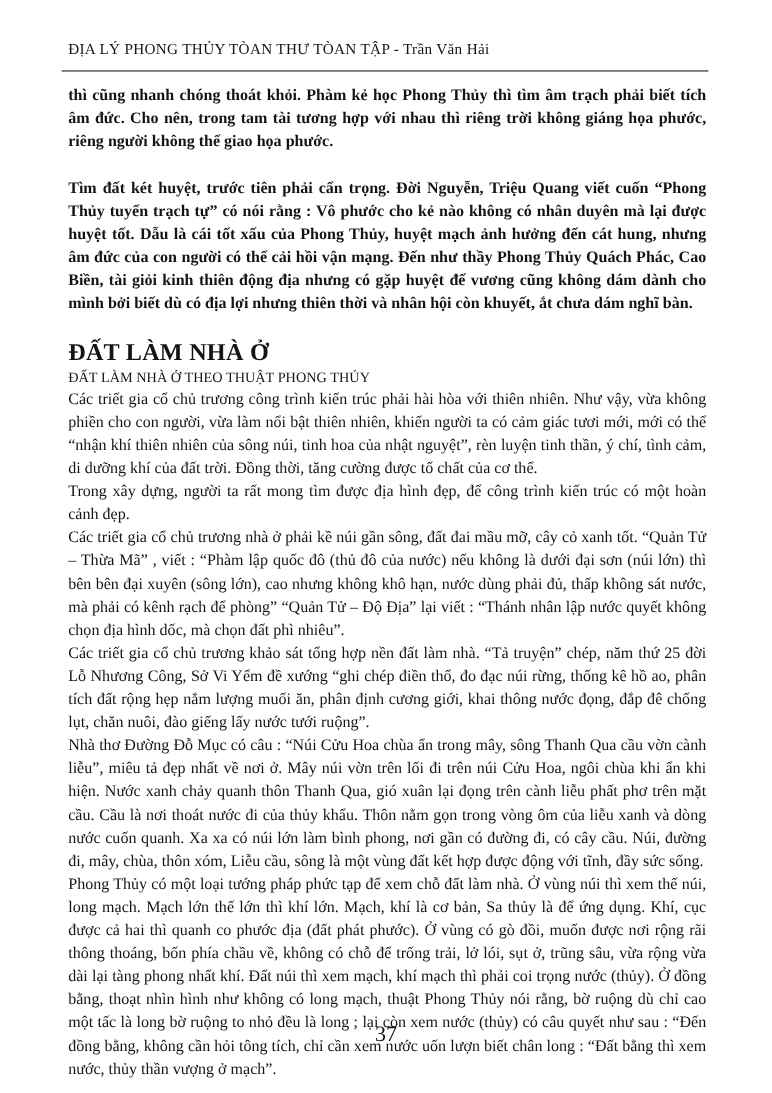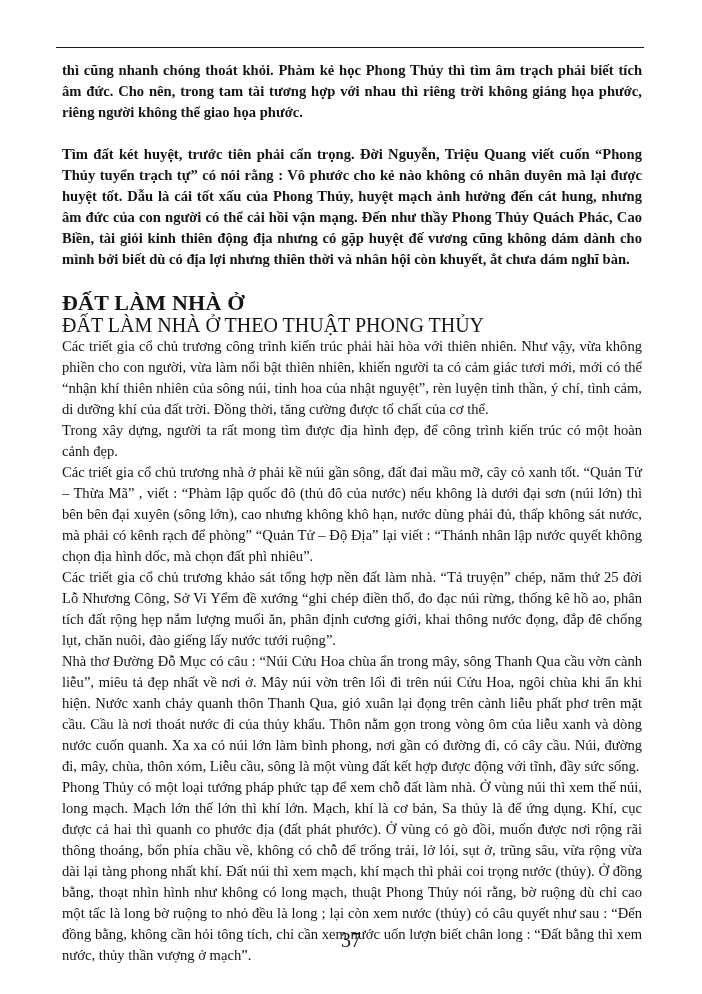--- a/index.html
+++ b/index.html
@@ -49,41 +49,42 @@
   }
   .section-heading {
     font-size: 22px;
     font-weight: bold;
     line-height: 24px;
     margin: 12px 0 0 0;
     text-align: left;
     letter-spacing: 0.2px;
   }
   .section-subheading {
-    font-size: 20px;
+    font-size: 13px;
     font-weight: normal;
     line-height: 21px;
     margin: 0;
     text-align: left;
   }
   .page-number {
     position: absolute;
     bottom: 42px;
     left: 0;
     width: 100%;
     text-align: center;
     font-size: 20px;
   }
 </style>
 </head>
 <body>
 
 <div class="page">
 
   <header>
+    <div class="header-title">ĐỊA LÝ PHONG THỦY TÒAN THƯ  TÒAN TẬP -  Trần Văn Hải</div>
     <hr class="header-rule">
   </header>
 
   <main class="doc-body">
 
     <p class="gap-after">thì cũng nhanh chóng thoát khỏi. Phàm kẻ học Phong Thủy thì tìm âm trạch phải biết tích âm đức. Cho nên, trong tam tài tương hợp với nhau thì riêng trời không giáng họa phước, riêng người không thể giao họa phước.</p>
 
     <p class="gap-after">Tìm đất két huyệt, trước tiên phải cẩn trọng. Đời Nguyễn, Triệu Quang viết cuốn “Phong Thủy tuyển trạch tự” có nói rằng : Vô phước cho kẻ nào không có nhân duyên mà lại được huyệt tốt. Dẫu là cái tốt xấu của Phong Thủy, huyệt mạch ảnh hưởng đến cát hung, nhưng âm đức của con người có thể cải hồi vận mạng. Đến như thầy Phong Thủy Quách Phác, Cao Biền, tài giỏi kinh thiên động địa nhưng có gặp huyệt đế vương cũng không dám dành cho mình bởi biết dù có địa lợi nhưng thiên thời và nhân hội còn khuyết, ắt chưa dám nghĩ bàn.</p>
 
     <h1 class="section-heading">ĐẤT LÀM NHÀ Ở</h1>

